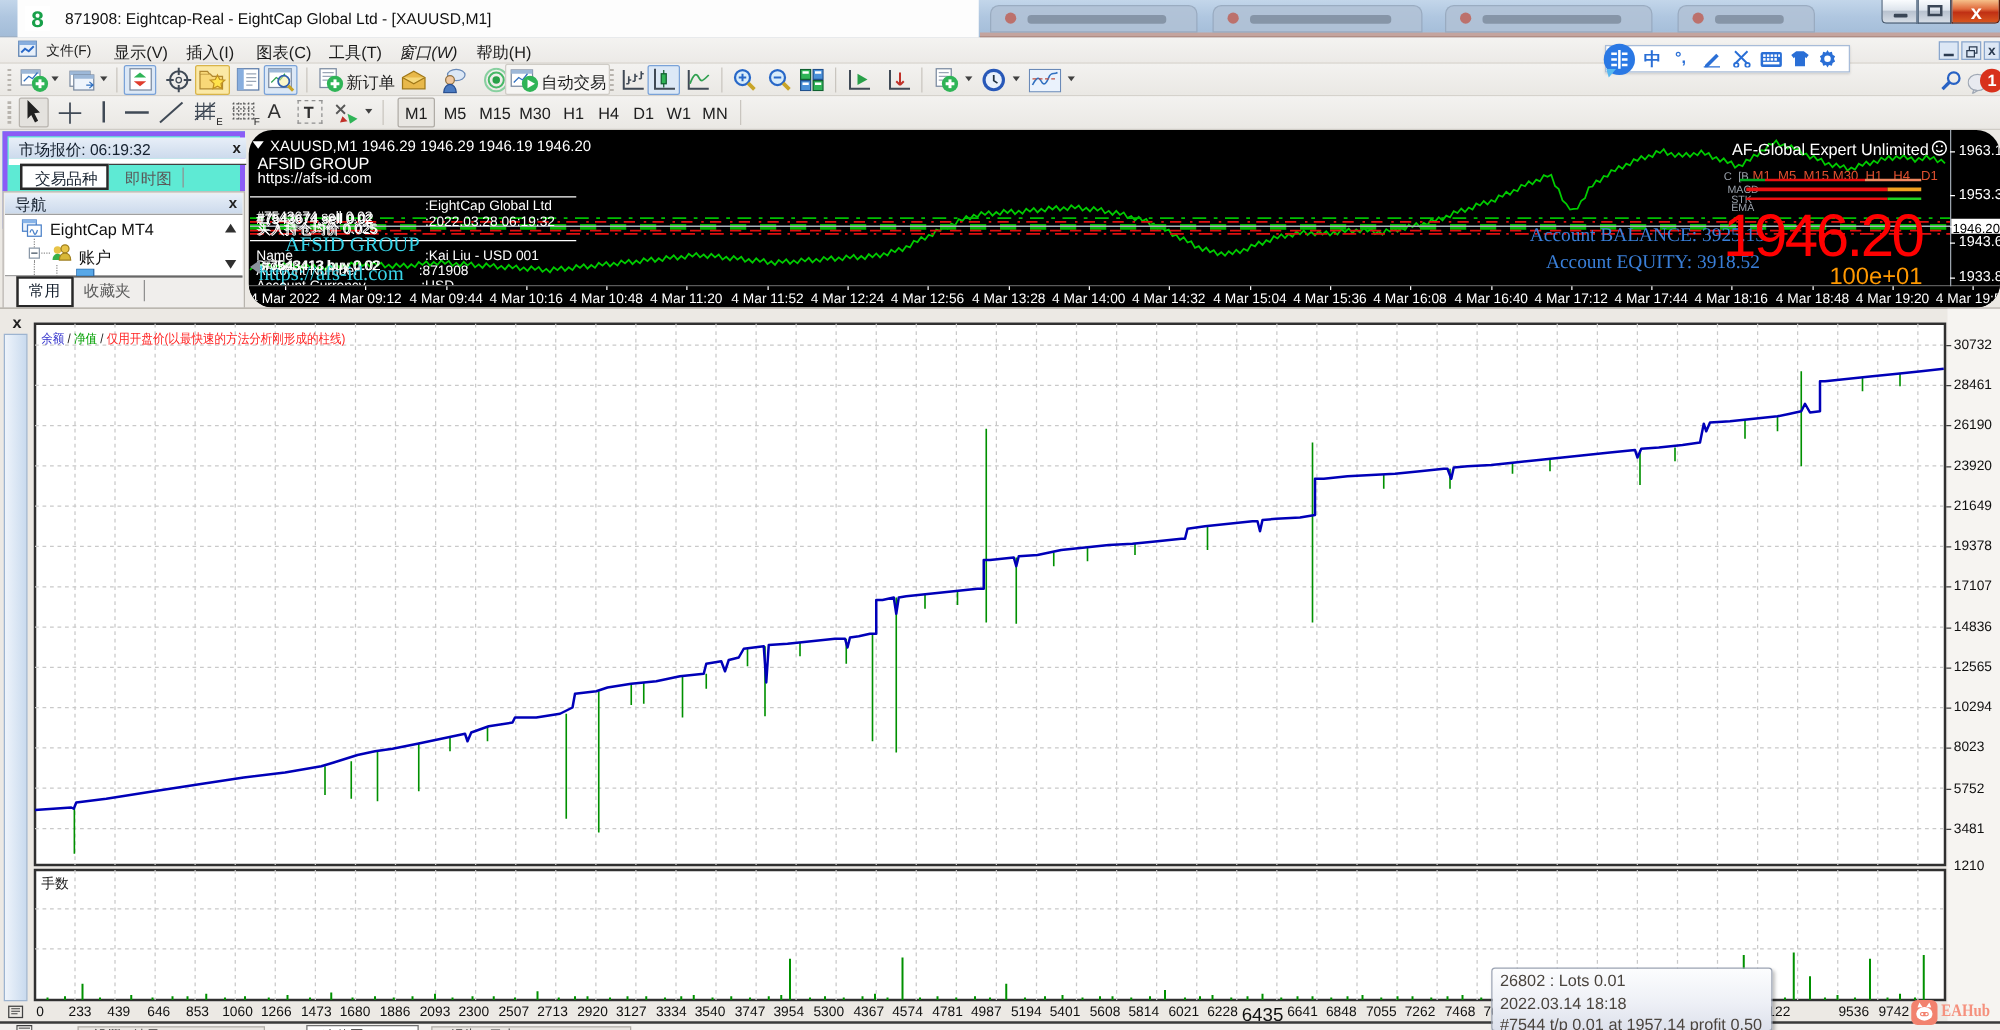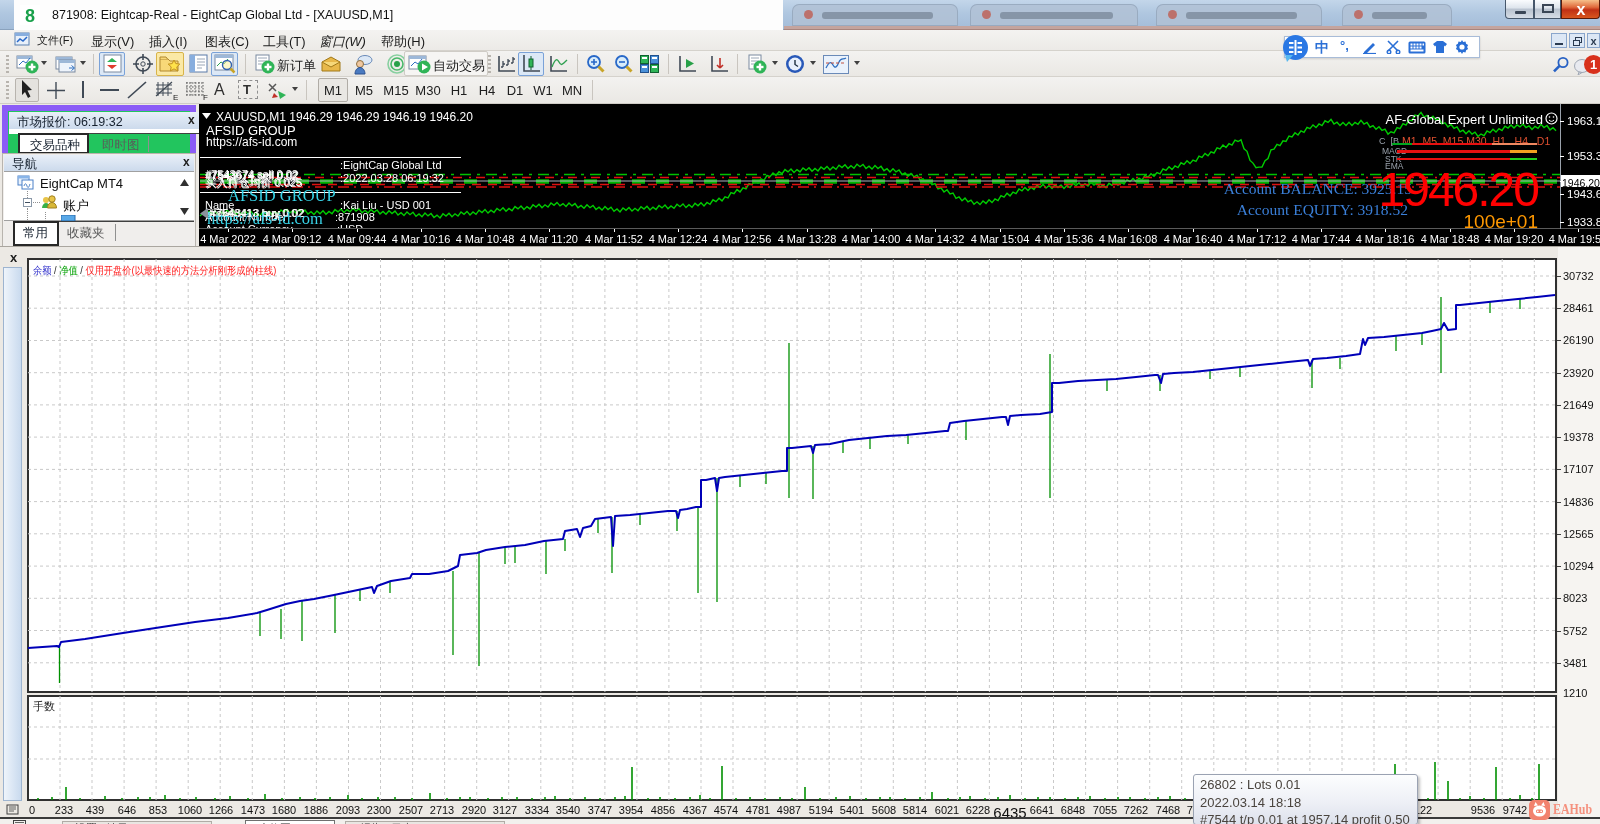--- a/index.html
+++ b/index.html
@@ -321,21 +321,21 @@
   </svg>
 
 <svg class="ab" style="left:1432px;top:40px" width="16" height="14" viewBox="0 0 16 14">
     <path d="M5 1h6l4 3-2 2.5-1-1V13H4V5.5l-1 1L1 4z" fill="#2a6fd6"></path>
   </svg>
 <svg class="ab" style="left:1454px;top:39px" width="16" height="16" viewBox="0 0 16 16">
     <path d="M8 1l1.2 2 2.3-.6.6 2.3 2 1.2-1 2.1 1 2.1-2 1.2-.6 2.3-2.3-.6-1.2 2-1.2-2-2.3.6-.6-2.3-2-1.2 1-2.1-1-2.1 2-1.2.6-2.3 2.3.6z" fill="#2a6fd6"></path>
     <circle cx="8" cy="8" r="2.6" fill="#fff"></circle>
   </svg>
 <div class="ab" style="left:0;top:104px;width:199px;height:146px;background:#ece9e4;"></div>
-<div class="ab" style="left:2px;top:105px;width:194px;height:78px;background:#22c55e;border:6px solid #8b5cf6;">
+<div class="ab" style="left:2px;top:105px;width:194px;height:78px;background:#5eead4;border:4px solid #8b5cf6;">
 <div class="ab" style="left:1px;top:1px;width:190px;height:17px;background:linear-gradient(180deg,#e8eff8,#ccdaec);"></div>
 <div class="tx" style="left:9px;top:3px;font-size:12.5px;color:#15202e;">市场报价: 06:19:32</div>
 <div class="tx" style="left:180px;top:2px;font-size:12px;font-weight:bold;color:#202020;">x</div>
 <div class="ab" style="left:1px;top:18px;width:190px;height:5px;background:#fff;"></div>
 <div class="ab" style="left:10px;top:22px;width:181px;height:1px;background:#404040;"></div>
 <div class="ab" style="left:10px;top:22px;width:71px;height:21px;background:#fff;border:2px solid #282828;border-top:2px solid #282828;"></div>
 <div class="tx" style="left:22px;top:26px;font-size:12.5px;color:#15202e;">交易品种</div>
 <div class="tx" style="left:94px;top:26px;font-size:12.5px;color:#5a5a5a;">即时图</div>
 <div class="ab" style="left:140px;top:25px;width:1px;height:16px;background:#909090;"></div>
 </div>
@@ -372,21 +372,21 @@
     </svg>
 <svg class="ab" style="left:176px;top:52px" width="11" height="10">
       <polygon points="1,2 10,2 5.5,9" fill="#303030"></polygon>
     </svg>
 <div class="ab" style="left:10px;top:67px;width:181px;height:1px;background:#404040;"></div>
 <div class="ab" style="left:10px;top:67px;width:46px;height:25px;background:#fff;border:2px solid #282828;"></div>
 <div class="tx" style="left:20px;top:71px;font-size:12.5px;color:#15202e;">常用</div>
 <div class="tx" style="left:64px;top:71px;font-size:12.5px;color:#5a5a5a;">收藏夹</div>
 <div class="ab" style="left:112px;top:70px;width:1px;height:17px;background:#909090;"></div>
 </div>
-<div class="ab" style="left:199px;top:104px;width:1401px;height:142px;background:#000;overflow:hidden;">
+<div class="ab" style="left:199px;top:104px;width:1401px;height:142px;background:#000;overflow:hidden;border-radius:19px;">
     <svg class="ab" style="left:0;top:0" width="1401" height="142">
       <polyline points="1.0,111.9 4.0,109.1 7.0,111.5 10.0,107.5 13.0,109.9 16.0,107.1 19.0,110.7 22.0,107.9 25.0,110.3 28.0,106.3 31.0,108.7 34.0,106.3 37.0,110.3 40.0,107.9 43.0,110.7 46.0,107.1 49.0,109.9 52.0,107.5 55.0,111.5 58.0,109.1 61.0,111.9 64.0,107.8 67.0,110.1 70.0,107.2 73.0,110.7 76.0,107.8 79.0,110.1 82.0,106.0 85.0,108.3 88.0,105.4 91.0,108.9 94.0,106.5 97.0,109.3 100.0,105.7 103.0,108.5 106.0,106.1 109.0,110.1 112.0,107.7 115.0,110.5 118.0,106.9 121.0,109.7 124.0,106.8 127.0,110.3 130.0,107.4 133.0,109.7 136.0,105.6 139.0,107.9 142.0,105.0 145.0,108.5 148.0,105.6 151.0,107.9 154.0,104.3 157.0,107.1 160.0,104.7 163.0,108.7 166.0,106.3 169.0,109.1 172.0,105.5 175.0,108.3 178.0,105.9 181.0,109.9 184.0,107.5 187.0,110.3 190.0,106.7 193.0,109.5 196.0,107.1 199.0,111.1 202.0,108.7 205.0,111.5 208.0,107.9 211.0,110.7 214.0,108.3 217.0,112.3 220.0,109.9 223.0,112.7 226.0,109.1 229.0,111.9 232.0,109.5 235.0,113.5 238.0,111.1 241.0,113.9 244.0,109.8 247.0,112.1 250.0,109.2 253.0,112.7 256.0,109.8 259.0,112.1 262.0,108.0 265.0,110.3 268.0,107.4 271.0,110.9 274.0,108.0 277.0,110.3 280.0,106.2 283.0,108.5 286.0,105.6 289.0,109.1 292.0,106.2 295.0,108.5 298.0,104.4 301.0,106.7 304.0,103.8 307.0,107.3 310.0,104.4 313.0,106.7 316.0,102.6 319.0,104.9 322.0,102.0 325.0,105.5 328.0,102.6 331.0,104.9 334.0,100.8 337.0,103.1 340.0,100.2 343.0,103.7 346.0,100.8 349.0,103.1 352.0,99.0 355.0,101.3 358.0,98.4 361.0,101.9 364.0,99.6 367.0,102.5 370.0,99.0 373.0,101.9 376.0,99.6 379.0,103.7 382.0,101.4 385.0,104.3 388.0,100.8 391.0,103.7 394.0,101.4 397.0,105.5 400.0,103.2 403.0,106.1 406.0,102.6 409.0,105.5 412.0,103.2 415.0,107.3 418.0,105.0 421.0,107.9 424.0,103.9 427.0,106.3 430.0,103.5 433.0,107.1 436.0,104.3 439.0,106.7 442.0,102.7 445.0,105.1 448.0,102.3 451.0,105.9 454.0,103.1 457.0,105.5 460.0,101.5 463.0,103.9 466.0,101.1 469.0,104.7 472.0,101.9 475.0,104.3 478.0,100.3 481.0,102.7 484.0,99.9 487.0,103.6 490.0,100.8 493.0,103.3 496.0,99.3 499.0,101.8 502.0,98.8 505.0,101.9 508.0,98.5 511.0,100.4 514.0,95.8 517.0,97.7 520.0,94.3 523.0,96.9 526.0,92.8 529.0,93.9 532.0,88.6 535.0,89.7 538.0,85.6 541.0,87.9 544.0,83.8 547.0,84.9 550.0,79.6 553.0,80.7 556.0,76.6 559.0,78.9 562.0,74.9 565.0,76.3 568.0,71.3 571.0,72.7 574.0,68.9 577.0,71.5 580.0,67.7 583.0,69.7 586.0,65.6 589.0,67.9 592.0,65.0 595.0,68.5 598.0,65.6 601.0,67.9 604.0,63.9 607.0,66.4 610.0,63.7 613.0,67.3 616.0,64.5 619.0,67.0 622.0,63.0 625.0,65.3 628.0,62.4 631.0,65.9 634.0,63.0 637.0,65.3 640.0,61.2 643.0,63.6 646.0,60.8 649.0,64.5 652.0,61.7 655.0,64.2 658.0,60.2 661.0,62.7 664.0,60.4 667.0,64.5 670.0,62.2 673.0,65.1 676.0,61.6 679.0,64.5 682.0,62.3 685.0,66.7 688.0,64.7 691.0,67.9 694.0,64.7 697.0,67.9 700.0,65.9 703.0,70.5 706.0,68.8 709.0,72.3 712.0,69.4 715.0,72.9 718.0,71.2 721.0,75.9 724.0,74.8 727.0,78.9 730.0,76.6 733.0,80.7 736.0,79.6 739.0,84.9 742.0,83.8 745.0,88.0 748.0,85.8 751.0,90.0 754.0,89.0 757.0,94.3 760.0,92.9 763.0,96.7 766.0,94.1 769.0,97.9 772.0,96.2 775.0,100.2 778.0,97.8 781.0,100.6 784.0,97.0 787.0,99.4 790.0,95.8 793.0,98.6 796.0,95.0 799.0,96.6 802.0,91.7 805.0,93.1 808.0,89.3 811.0,91.9 814.0,88.1 817.0,89.6 820.0,85.0 823.0,86.8 826.0,83.4 829.0,86.4 832.0,83.2 835.0,85.4 838.0,81.2 841.0,83.4 844.0,80.4 847.0,84.0 850.0,81.6 853.0,84.4 856.0,80.8 859.0,83.6 862.0,81.0 865.0,84.4 868.0,81.4 871.0,83.6 874.0,79.4 877.0,81.6 880.0,78.8 883.0,82.4 886.0,79.6 889.0,82.0 892.0,78.2 895.0,81.2 898.0,79.0 901.0,83.2 904.0,81.0 907.0,83.7 910.0,79.3 913.0,81.3 916.0,78.1 919.0,81.3 922.0,78.1 925.0,80.1 928.0,75.7 931.0,77.7 934.0,74.5 937.0,77.6 940.0,74.2 943.0,76.0 946.0,71.4 949.0,73.2 952.0,69.7 955.0,72.3 958.0,68.5 961.0,69.9 964.0,64.9 967.0,66.4 970.0,62.8 973.0,65.6 976.0,62.0 979.0,63.6 982.0,58.8 985.0,60.4 988.0,56.8 991.0,59.6 994.0,56.0 997.0,57.4 1000.0,52.2 1003.0,53.4 1006.0,49.4 1009.0,51.8 1012.0,47.8 1015.0,49.0 1018.0,43.8 1021.0,45.0 1024.0,41.0 1027.0,43.5 1030.0,39.7 1033.0,41.1 1036.0,36.1 1039.0,37.5 1042.0,35.8 1045.0,44.8 1048.0,47.3 1051.0,56.4 1054.0,59.1 1057.0,63.7 1060.0,63.1 1063.0,63.0 1066.0,56.6 1069.0,54.6 1072.0,45.8 1075.0,45.2 1078.0,40.3 1081.0,41.7 1084.0,36.8 1087.0,37.4 1090.0,32.0 1093.0,33.0 1096.0,28.8 1099.0,31.0 1102.0,26.9 1105.0,28.3 1108.0,23.3 1111.0,24.7 1114.0,20.9 1117.0,23.6 1120.0,20.0 1123.0,21.6 1126.0,16.8 1129.0,18.4 1132.0,15.4 1135.0,20.0 1138.0,18.2 1141.0,21.6 1144.0,18.6 1147.0,21.5 1150.0,18.3 1153.0,21.5 1156.0,18.3 1159.0,20.3 1162.0,16.4 1165.0,20.0 1168.0,18.4 1171.0,23.2 1174.0,21.6 1177.0,25.3 1180.0,22.7 1183.0,26.5 1186.0,25.1 1189.0,30.1 1192.0,27.8 1195.0,28.9 1198.0,23.6 1201.0,24.7 1204.0,19.7 1207.0,21.1 1210.0,16.1 1213.0,16.7 1216.0,11.1 1219.0,11.9 1222.0,8.4 1225.0,13.1 1228.0,11.4 1231.0,14.9 1234.0,12.3 1237.0,16.1 1240.0,14.7 1243.0,19.9 1246.0,18.8 1249.0,22.9 1252.0,20.5 1255.0,24.3 1258.0,22.9 1261.0,27.9 1264.0,26.2 1267.0,29.7 1270.0,26.8 1273.0,30.1 1276.0,28.1 1279.0,32.5 1282.0,30.0 1285.0,31.7 1288.0,27.0 1291.0,28.7 1294.0,25.2 1297.0,28.1 1300.0,24.6 1303.0,26.5 1306.0,22.1 1309.0,24.1 1312.0,20.9 1315.0,24.1 1318.0,20.9 1321.0,22.9 1324.0,20.0 1327.0,23.5 1330.0,21.8 1333.0,25.5 1336.0,22.3 1339.0,24.3 1342.0,20.3 1345.0,23.5 1348.0,21.5 1351.0,25.9 1354.0,23.7 1357.0,26.7" fill="none" stroke="#00cc00" stroke-width="1.4"></polyline>
     </svg>
     <svg class="ab" style="left:0;top:0" width="1401" height="142">
 <line x1="1" y1="70.5" x2="1361" y2="70.5" stroke="#00c000" stroke-width="1.5" stroke-dasharray="11 6 3 6"></line>
 <line x1="1" y1="73.5" x2="1361" y2="73.5" stroke="#e01010" stroke-width="1.5" stroke-dasharray="9 7 2 5"></line>
 <line x1="1" y1="77.5" x2="1361" y2="77.5" stroke="#00b400" stroke-width="4.5" stroke-dasharray="13 11"></line>
 <line x1="1" y1="77" x2="1361" y2="77" stroke="#aab2bc" stroke-width="1.2"></line>
 <line x1="1" y1="80.5" x2="1361" y2="80.5" stroke="#e01010" stroke-width="1.5" stroke-dasharray="9 7"></line>
 <line x1="1" y1="83" x2="1361" y2="83" stroke="#e01010" stroke-width="1.4" stroke-dasharray="11 5 2 5"></line>
@@ -813,21 +813,21 @@
     <div class="tx" style="left:348px;top:557px;font-size:11px;color:#101010;transform:translateX(-50%);">2093</div>
     <div class="tx" style="left:379px;top:557px;font-size:11px;color:#101010;transform:translateX(-50%);">2300</div>
     <div class="tx" style="left:411px;top:557px;font-size:11px;color:#101010;transform:translateX(-50%);">2507</div>
     <div class="tx" style="left:442px;top:557px;font-size:11px;color:#101010;transform:translateX(-50%);">2713</div>
     <div class="tx" style="left:474px;top:557px;font-size:11px;color:#101010;transform:translateX(-50%);">2920</div>
     <div class="tx" style="left:505px;top:557px;font-size:11px;color:#101010;transform:translateX(-50%);">3127</div>
     <div class="tx" style="left:537px;top:557px;font-size:11px;color:#101010;transform:translateX(-50%);">3334</div>
     <div class="tx" style="left:568px;top:557px;font-size:11px;color:#101010;transform:translateX(-50%);">3540</div>
     <div class="tx" style="left:600px;top:557px;font-size:11px;color:#101010;transform:translateX(-50%);">3747</div>
     <div class="tx" style="left:631px;top:557px;font-size:11px;color:#101010;transform:translateX(-50%);">3954</div>
-    <div class="tx" style="left:663px;top:557px;font-size:11px;color:#101010;transform:translateX(-50%);">4856</div>
+    <div class="tx" style="left:663px;top:557px;font-size:11px;color:#101010;transform:translateX(-50%);">5300</div>
     <div class="tx" style="left:695px;top:557px;font-size:11px;color:#101010;transform:translateX(-50%);">4367</div>
     <div class="tx" style="left:726px;top:557px;font-size:11px;color:#101010;transform:translateX(-50%);">4574</div>
     <div class="tx" style="left:758px;top:557px;font-size:11px;color:#101010;transform:translateX(-50%);">4781</div>
     <div class="tx" style="left:789px;top:557px;font-size:11px;color:#101010;transform:translateX(-50%);">4987</div>
     <div class="tx" style="left:821px;top:557px;font-size:11px;color:#101010;transform:translateX(-50%);">5194</div>
     <div class="tx" style="left:852px;top:557px;font-size:11px;color:#101010;transform:translateX(-50%);">5401</div>
     <div class="tx" style="left:884px;top:557px;font-size:11px;color:#101010;transform:translateX(-50%);">5608</div>
     <div class="tx" style="left:915px;top:557px;font-size:11px;color:#101010;transform:translateX(-50%);">5814</div>
     <div class="tx" style="left:947px;top:557px;font-size:11px;color:#101010;transform:translateX(-50%);">6021</div>
     <div class="tx" style="left:978px;top:557px;font-size:11px;color:#101010;transform:translateX(-50%);">6228</div>

